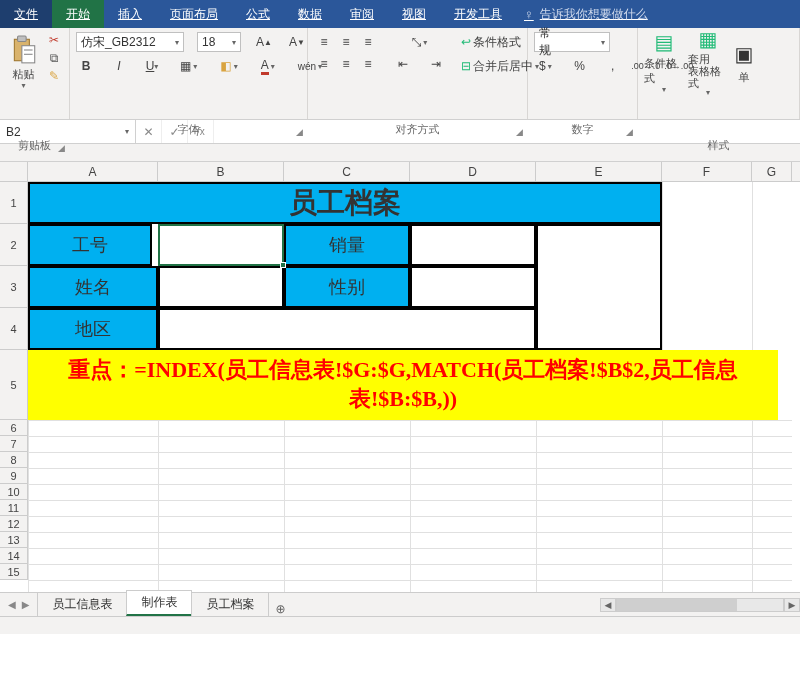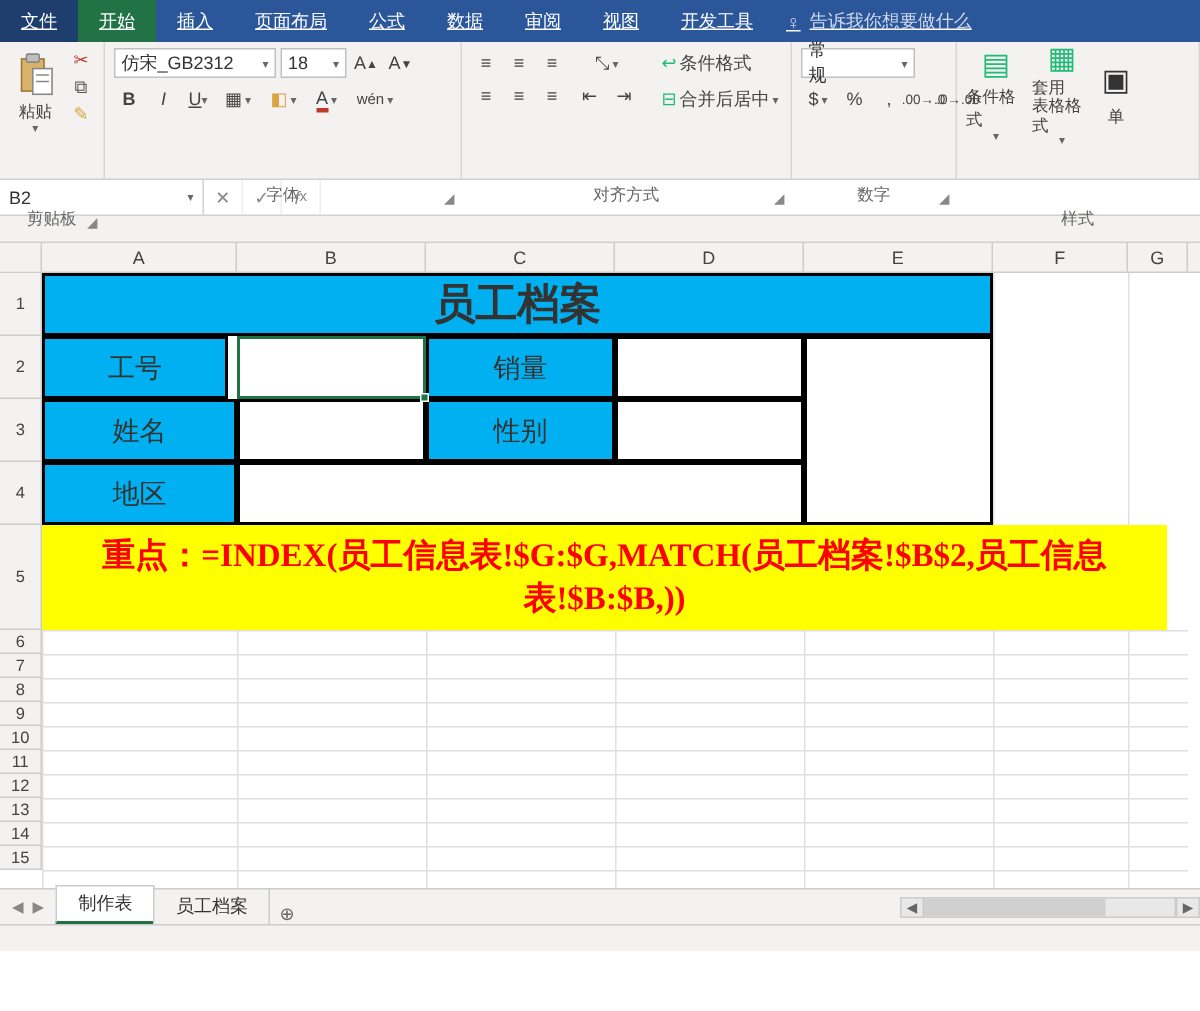--- a/index.html
+++ b/index.html
@@ -26,21 +26,21 @@
   .drop-caret { font-size: 8px; color: #666; margin-top: -1px; }
 
   .mini-col { display: flex; flex-direction: column; gap: 2px; align-items: center; justify-content: center; }
   .mini-icon { width: 18px; height: 16px; display: flex; align-items: center; justify-content: center; font-size: 12px; color: #555; cursor: pointer; }
 
   .font-box, .size-box { border: 1px solid #c0c0c0; background: #fff; height: 20px; font-size: 12px; padding: 0 4px; display: flex; align-items: center; justify-content: space-between; cursor: pointer; }
   .font-box { width: 108px; }
   .size-box { width: 44px; }
   .caret { font-size: 8px; color: #666; }
 
-  .row { display: flex; gap: 3px; align-items: flex-end; }
+  .row { display: flex; gap: 13px; align-items: flex-end; }
   .tool { width: 20px; height: 20px; display: flex; align-items: center; justify-content: center; border: 1px solid transparent; cursor: pointer; font-size: 12px; color: #444; }
   .tool.wide { width: auto; padding: 0 4px; gap: 2px; }
 
   .align-grid { display: grid; grid-template-columns: repeat(3, 20px); grid-template-rows: repeat(2, 20px); gap: 2px; }
 
   .number-box { border: 1px solid #c0c0c0; background: #fff; width: 76px; height: 20px; display:flex; align-items:center; justify-content:space-between; padding:0 4px; cursor:pointer;gap:48px; }
 
   
   .fbar { display: flex; align-items: center; height: 24px; border-bottom: 1px solid #d0d0d0; background: #fff; }
   .name-box { width: 136px; border-right: 1px solid #d0d0d0; height: 100%; display: flex; align-items: center; padding: 0 6px; justify-content: space-between; }
@@ -349,20 +349,21 @@
       </div>
     </div>
   </div>
 
   <div class="sheet-bar">
     <div class="sheet-nav">
       <span>◀</span>
       <span>▶</span>
     </div>
     <div class="sheet-tabs">
+      <div class="sheet-tab">员工信息表</div>
       <div class="sheet-tab active">制作表</div>
       <div class="sheet-tab">员工档案</div>
       <div class="add-sheet">⊕</div>
     </div>
   </div>
   <div class="hscroll">
     <div class="arrow">◀</div>
     <div class="track">
         <div class="thumb"></div>
       </div>

